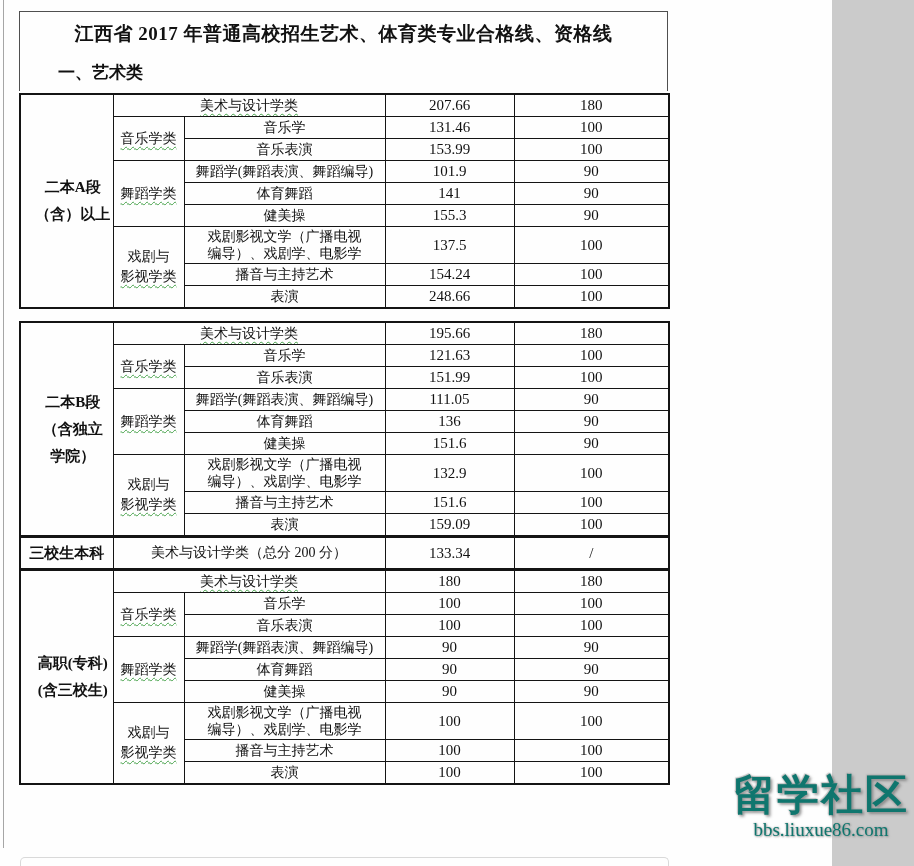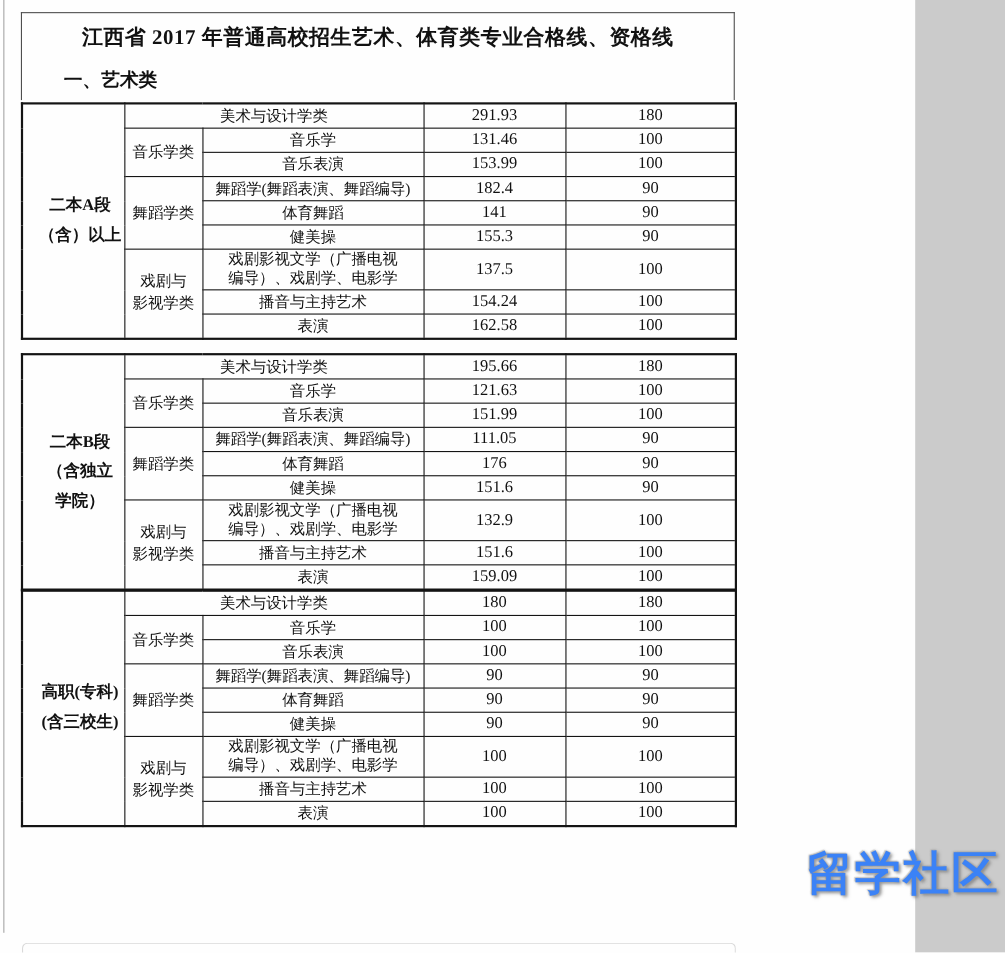--- a/index.html
+++ b/index.html
@@ -23,30 +23,30 @@
   .hdr td { font-weight:bold; font-size:15px; height:31px; }
   .single td { height:30px; }
   .single .lvl { font-size:15px; }
   .num { font-size:15px; font-family:"Liberation Serif","DejaVu Serif",serif; }
   .lvl { font-weight:bold; font-size:15px; }
   .lvl div { line-height:27px;margin-left:12px; }
   .cat { font-size:14px;text-align:center; }
   .cat div { line-height:20px; }
   .majr { font-size:14px; }
   .wrap11 { display:inline-block; max-width:162px; line-height:17px; }
-  .sq { text-decoration-style:wavy; text-decoration-color:#43a047;
+  .sq { text-decoration:underline; text-decoration-style:wavy; text-decoration-color:#43a047;
         text-decoration-thickness:1px; text-underline-offset:3px; }
   .t1 { margin-top:2px; }
   .t2 { margin-top:12px; }
   .tj { margin-top:-1px; }
 
   .next-box { position:absolute; left:20px; top:857px; width:647px; height:9px;
               border:1px solid #d9d9d9; border-bottom:none; border-radius:5px 5px 0 0; }
 
-  .watermark { position:absolute; left:728px; top:765px; width:186px; text-align:center; color:#3b82f6; }
+  .watermark { position:absolute; left:728px; top:765px; width:186px; text-align:center; color:#0f766e; }
   .wm-brand { font-size:42px; font-weight:bold; letter-spacing:2px; line-height:60px; white-space:nowrap;
               text-shadow:0 0 2px rgba(150,150,150,.95), 2px 2px 3px rgba(120,120,120,.75), -1px -1px 1px rgba(180,180,180,.6); }
   .wm-url { font-size:19px; margin-top:-6px; white-space:nowrap;
             text-shadow:0 0 2px rgba(160,160,160,.9), 1px 1px 2px rgba(130,130,130,.7); }
 </style>
 </head>
 <body>
 
 <div id="canvas">
 
@@ -69,38 +69,38 @@
           <col style="width:129px">
           <col style="width:155px">
         </colgroup>
       <tbody>
           <tr class="h22">
         <td class="lvl" rowspan="9">
           <div>二本A段</div>
           <div>（含）以上</div>
         </td>
         <td class="majr" colspan="2"><span class="sq">美术与设计学类</span></td>
-        <td class="num">291.93</td>
+        <td class="num">207.66</td>
         <td class="num">180</td>
       </tr>
       <tr class="h22">
         <td class="cat" rowspan="2"><span class="sq">音乐学类</span></td>
         <td class="majr">音乐学</td>
         <td class="num">131.46</td>
         <td class="num">100</td>
       </tr>
       <tr class="h22">
         <td class="majr">音乐表演</td>
         <td class="num">153.99</td>
         <td class="num">100</td>
       </tr>
       <tr class="h22">
         <td class="cat" rowspan="3"><span class="sq">舞蹈学类</span></td>
         <td class="majr">舞蹈学(舞蹈表演、舞蹈编导)</td>
-        <td class="num">182.4</td>
+        <td class="num">101.9</td>
         <td class="num">90</td>
       </tr>
       <tr class="h22">
         <td class="majr">体育舞蹈</td>
         <td class="num">141</td>
         <td class="num">90</td>
       </tr>
       <tr class="h22">
         <td class="majr">健美操</td>
         <td class="num">155.3</td>
@@ -115,21 +115,21 @@
         <td class="num">137.5</td>
         <td class="num">100</td>
       </tr>
       <tr class="h22">
         <td class="majr">播音与主持艺术</td>
         <td class="num">154.24</td>
         <td class="num">100</td>
       </tr>
       <tr class="h22">
         <td class="majr">表演</td>
-        <td class="num">162.58</td>
+        <td class="num">248.66</td>
         <td class="num">100</td>
       </tr>
     </tbody>
       </table>
 
     <table class="t2">
       <colgroup>
           <col style="width:93px">
           <col style="width:71px">
           <col style="width:201px">
@@ -159,21 +159,21 @@
         <td class="num">100</td>
       </tr>
       <tr class="h22">
         <td class="cat" rowspan="3"><span class="sq">舞蹈学类</span></td>
         <td class="majr">舞蹈学(舞蹈表演、舞蹈编导)</td>
         <td class="num">111.05</td>
         <td class="num">90</td>
       </tr>
       <tr class="h22">
         <td class="majr">体育舞蹈</td>
-        <td class="num">176</td>
+        <td class="num">136</td>
         <td class="num">90</td>
       </tr>
       <tr class="h22">
         <td class="majr">健美操</td>
         <td class="num">151.6</td>
         <td class="num">90</td>
       </tr>
       <tr class="h36">
         <td class="cat" rowspan="3">
           <div>戏剧与</div>
@@ -189,20 +189,37 @@
         <td class="num">100</td>
       </tr>
       <tr class="h22">
         <td class="majr">表演</td>
         <td class="num">159.09</td>
         <td class="num">100</td>
       </tr>
     </tbody>
       </table>
 
+    <table class="tj single">
+      <colgroup>
+          <col style="width:93px">
+          <col style="width:71px">
+          <col style="width:201px">
+          <col style="width:129px">
+          <col style="width:155px">
+        </colgroup>
+      <tbody>
+          <tr>
+        <td class="lvl">三校生本科</td>
+        <td class="majr" colspan="2">美术与设计学类（总分 200 分）</td>
+        <td class="num">133.34</td>
+        <td class="num">/</td>
+      </tr>
+    </tbody>
+      </table>
 
     <table class="tj">
       <colgroup>
           <col style="width:93px">
           <col style="width:71px">
           <col style="width:201px">
           <col style="width:129px">
           <col style="width:155px">
         </colgroup>
       <tbody>
@@ -264,15 +281,16 @@
     </tbody>
       </table>
 
 
   </div>
 
   <div class="next-box"></div>
 
   <div class="watermark">
     <div class="wm-brand">留学社区</div>
+    <div class="wm-url">bbs.liuxue86.com</div>
   </div>
 
 </div>
 
 </body></html>

